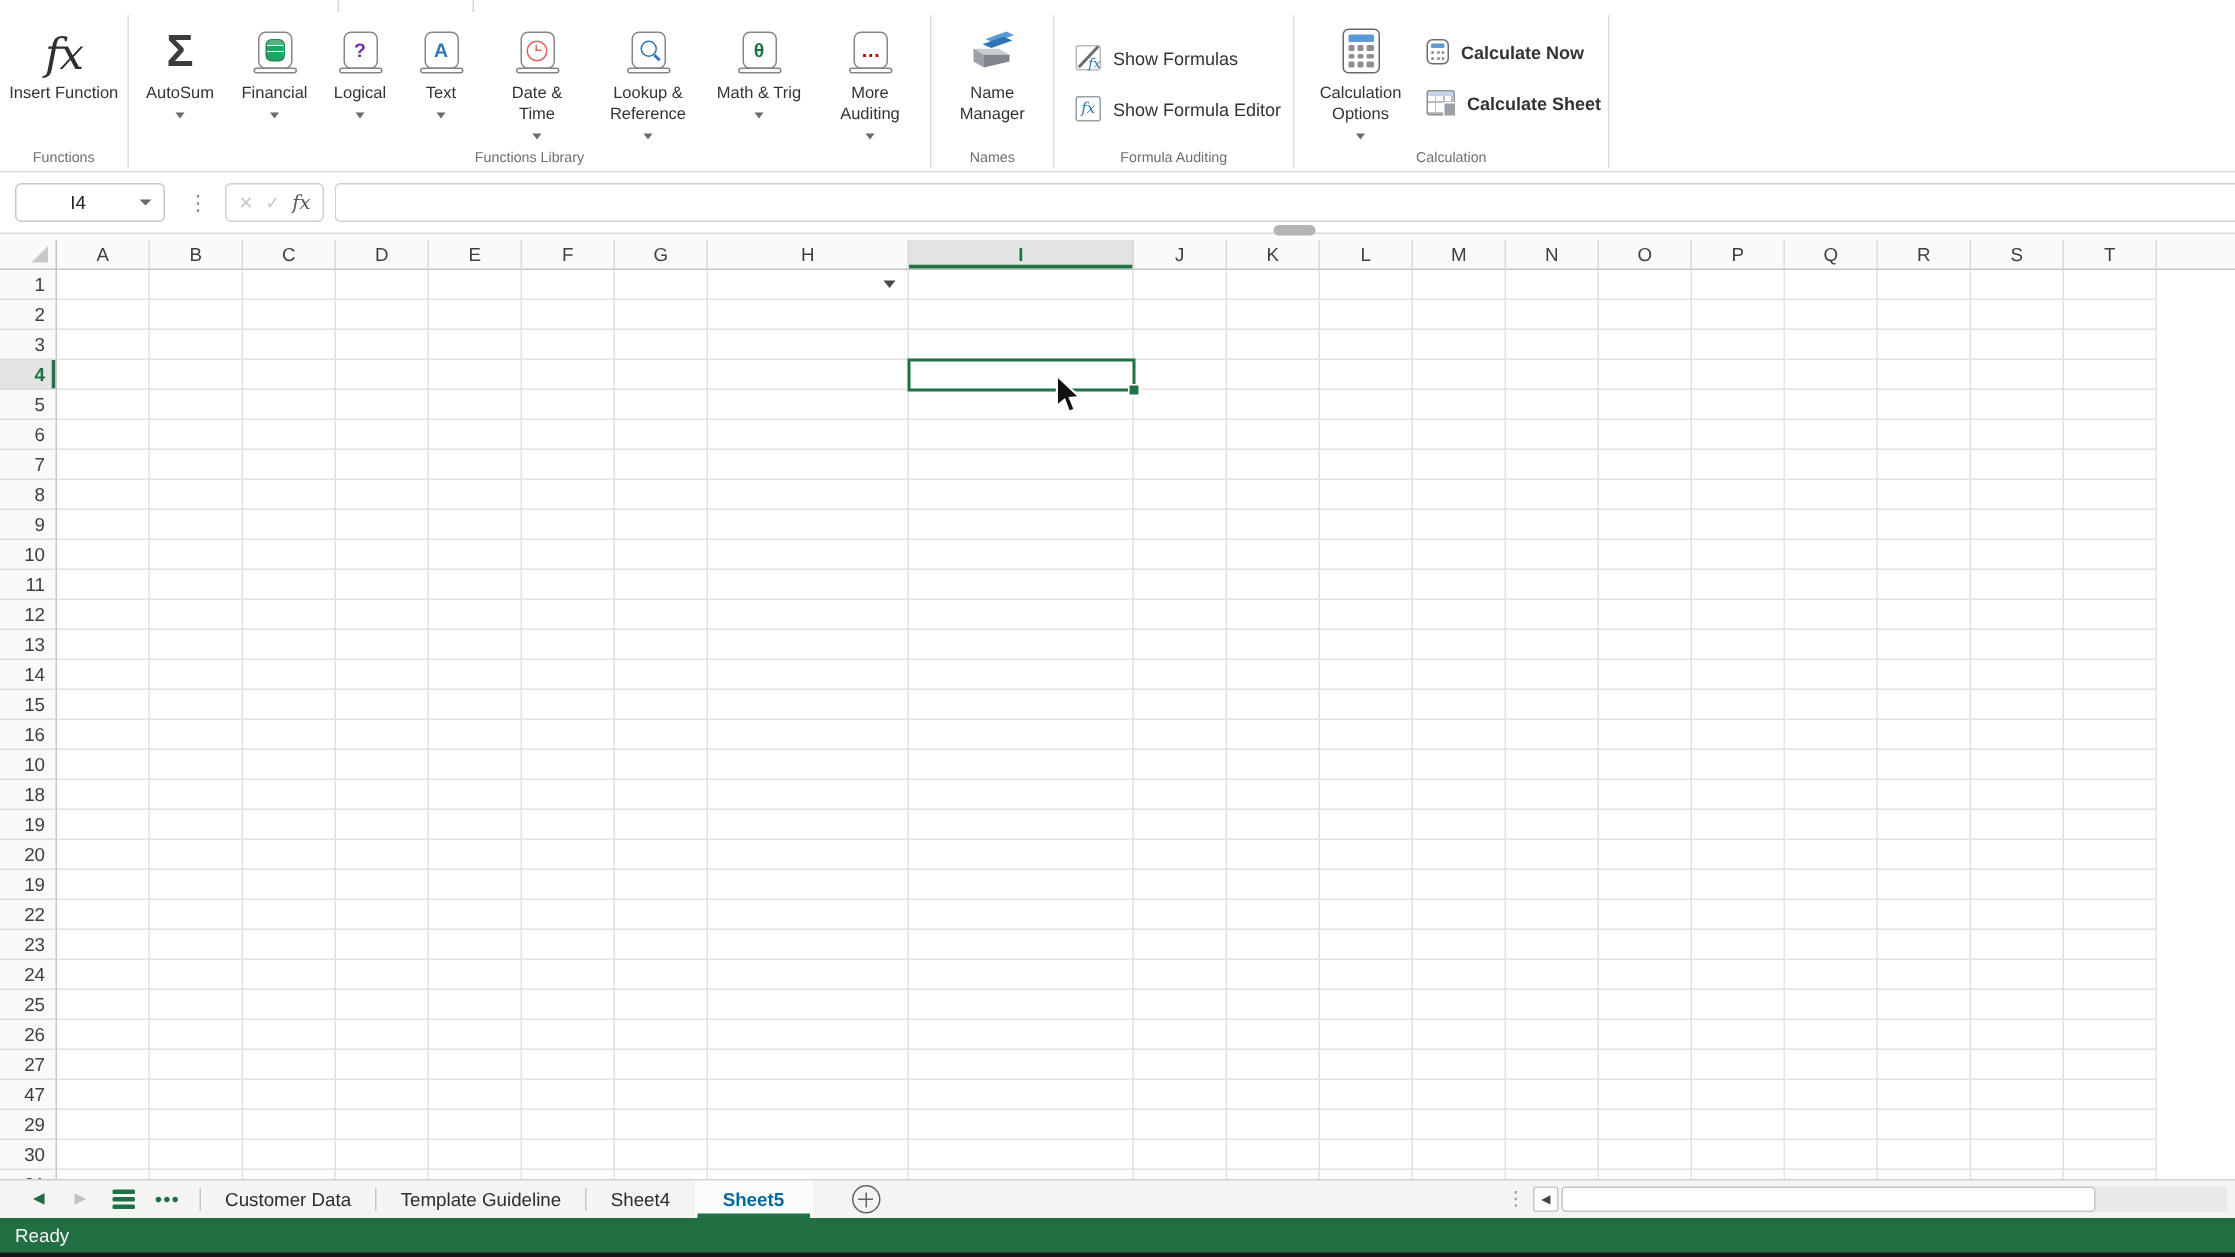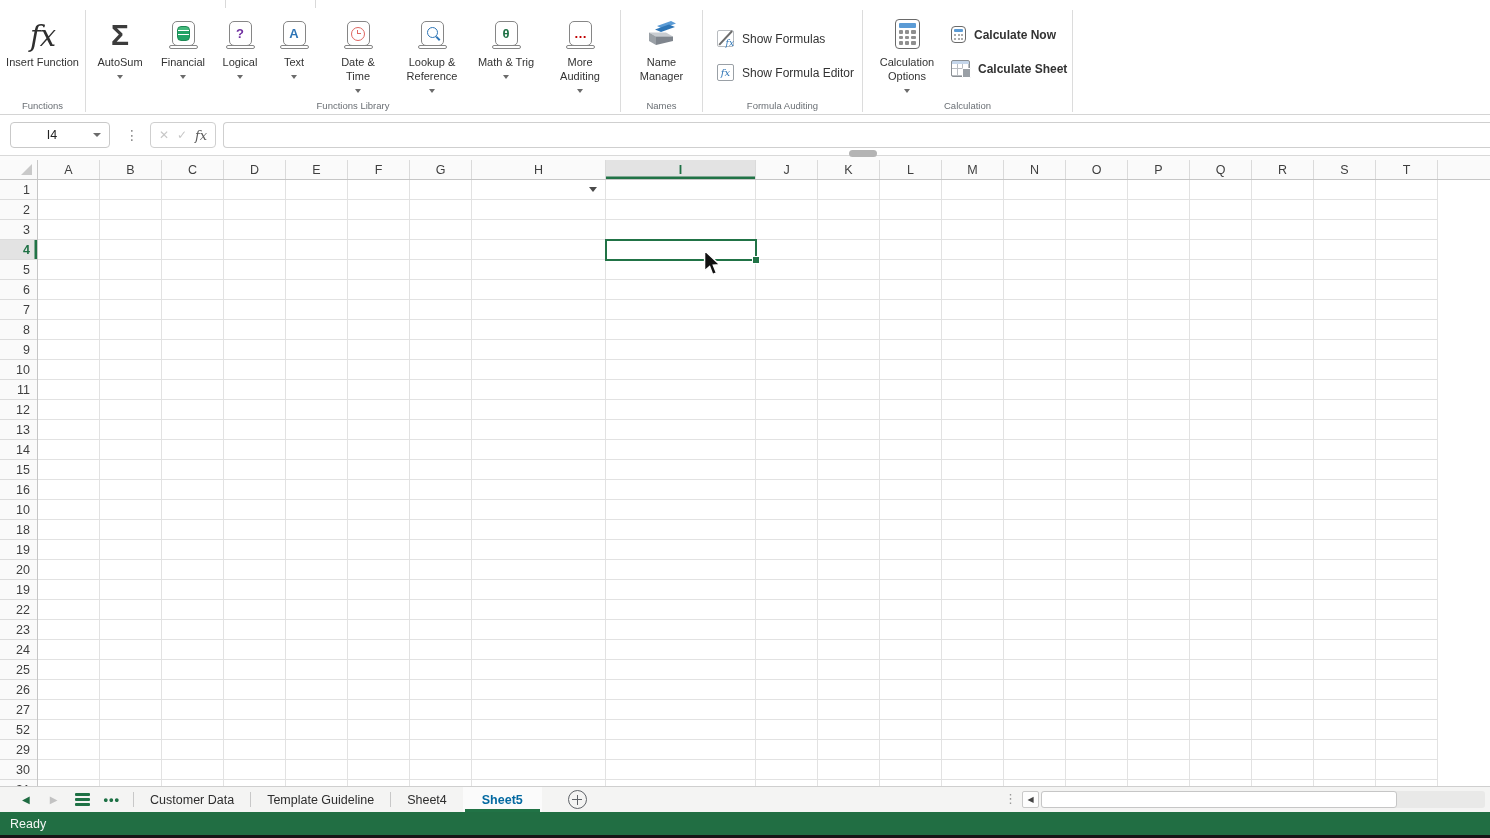--- a/index.html
+++ b/index.html
@@ -361,21 +361,21 @@
         <div class="row-h">18</div>
         <div class="row-h">19</div>
         <div class="row-h">20</div>
         <div class="row-h">19</div>
         <div class="row-h">22</div>
         <div class="row-h">23</div>
         <div class="row-h">24</div>
         <div class="row-h">25</div>
         <div class="row-h">26</div>
         <div class="row-h">27</div>
-        <div class="row-h">52</div>
+        <div class="row-h">47</div>
         <div class="row-h">29</div>
         <div class="row-h">30</div>
         <div class="row-h">31</div>
       </div>
     <div class="cells" id="cells">
         <i class="gl-v" style="left: 61px;"></i>
         <i class="gl-v" style="left: 123px;"></i>
         <i class="gl-v" style="left: 185px;"></i>
         <i class="gl-v" style="left: 247px;"></i>
         <i class="gl-v" style="left: 309px;"></i>

